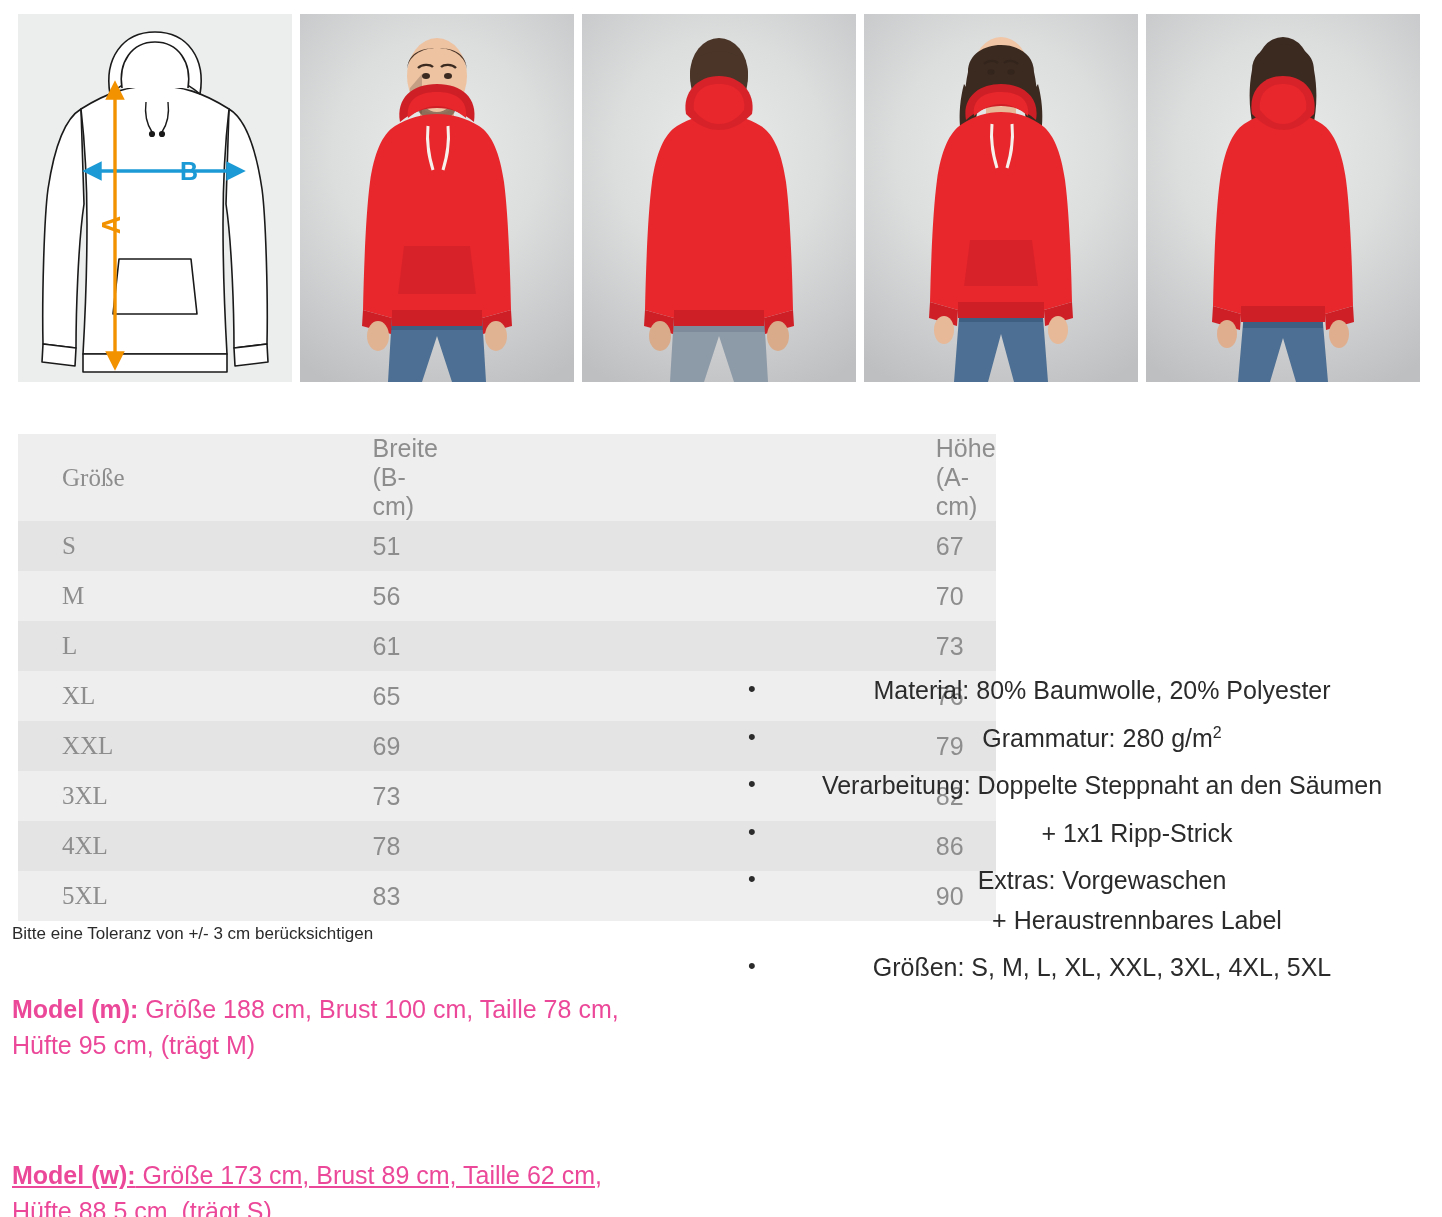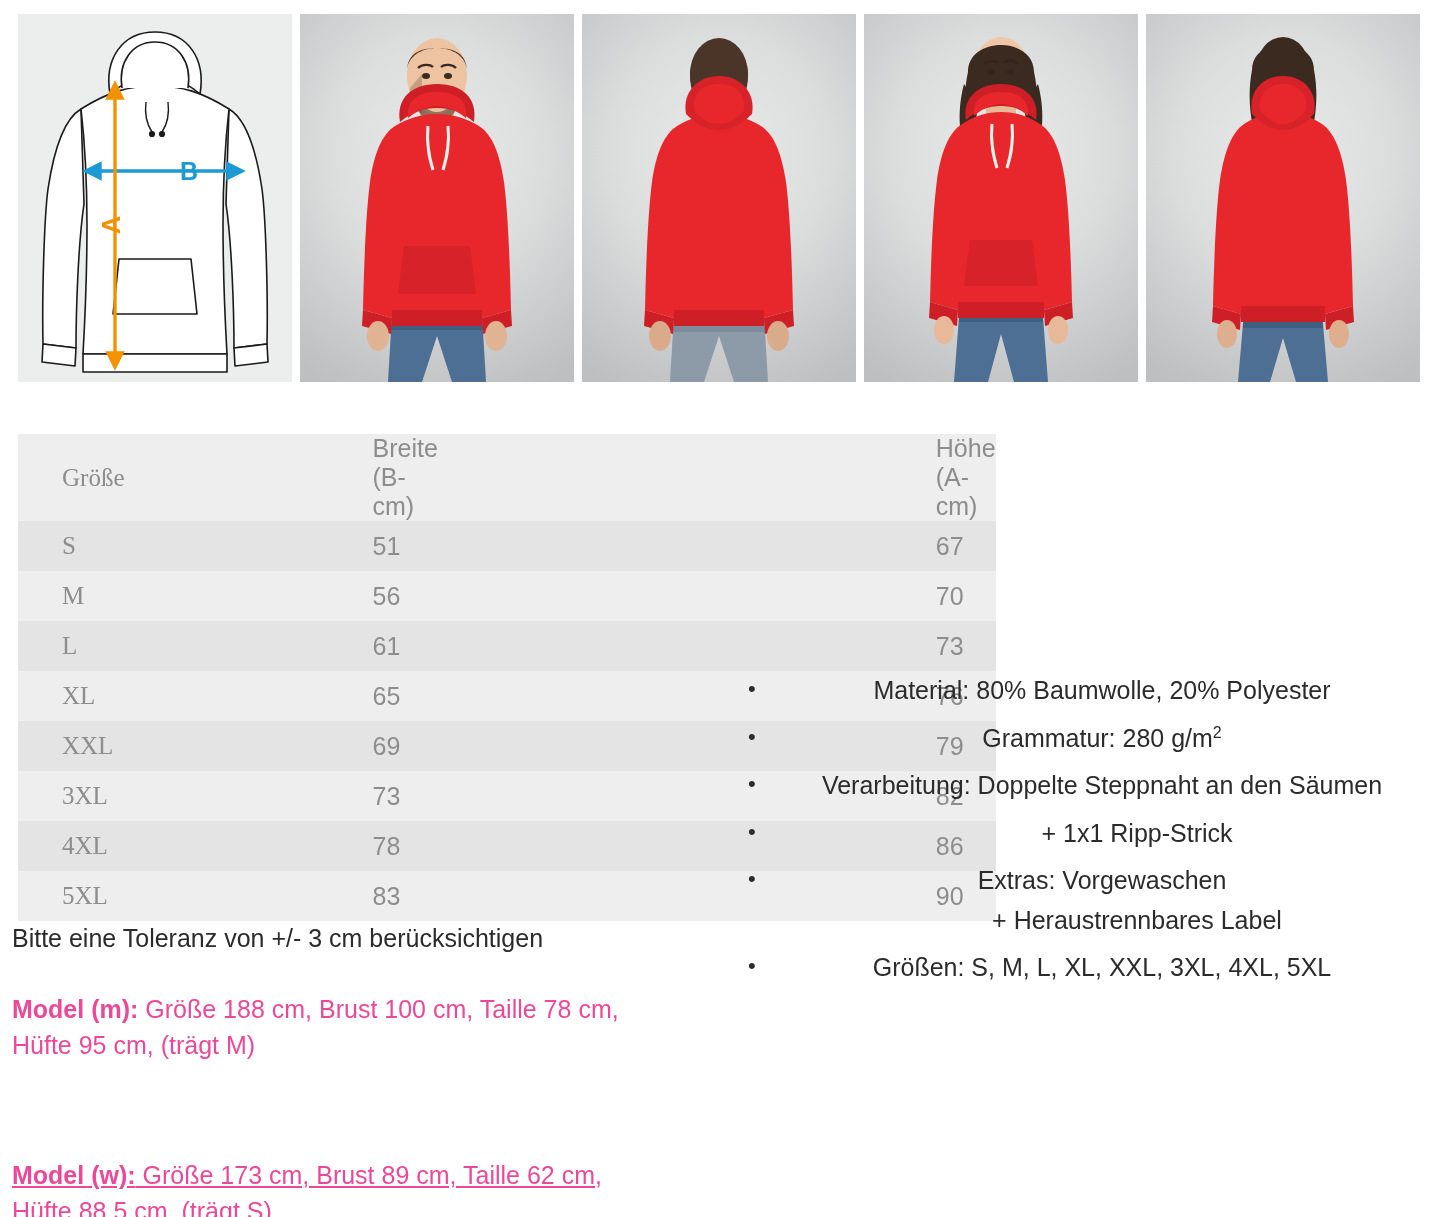--- a/index.html
+++ b/index.html
@@ -80,21 +80,21 @@
   .size-table th:nth-child(2), .size-table td:nth-child(2) { padding-left: 248px; width: 250px; }
   .size-table th:nth-child(3), .size-table td:nth-child(3) { padding-left: 498px; }
   .size-table tr.odd  { background: #eeeeee; }
   .size-table tr.even { background: #e4e4e4; }
   .size-table tr.head { background: #eeeeee; }
 
   .tolerance {
     position: absolute;
     left: 12px;
     top: 542px;
-    font-size: 25px;
+    font-size: 17px;
     color: #2b2b2b;
   }
   .model-block {
     position: absolute;
     left: 12px;
     font-size: 25px;
     color: #ec4899;
     line-height: 1.42;
     width: 710px;
   }

